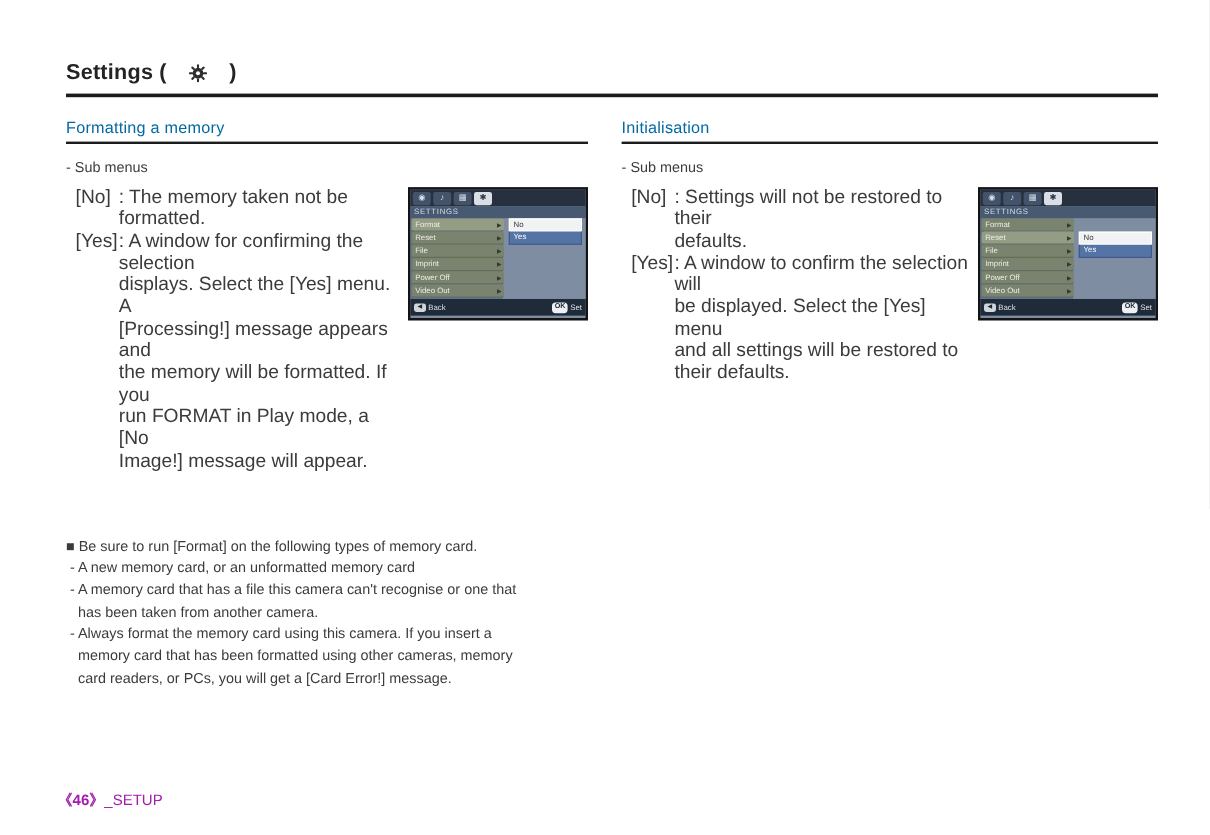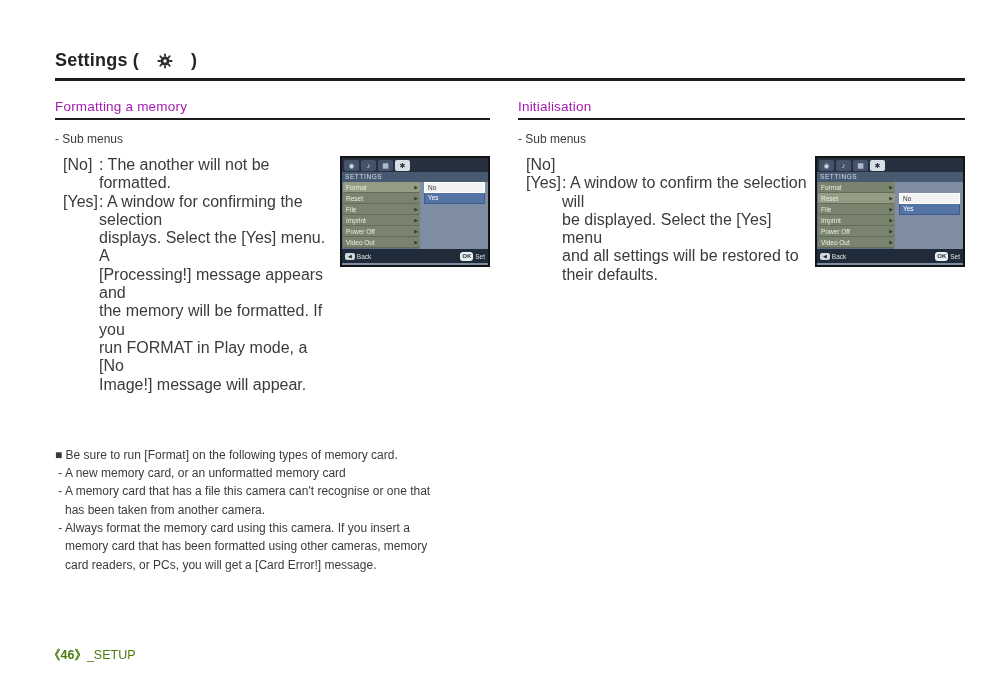--- a/index.html
+++ b/index.html
@@ -15,21 +15,21 @@
     display:flex; align-items:center; gap:17px;
     padding-bottom:7px; border-bottom:3px solid #1c1c1c;
   }
   .hdr .ttl { font-size:18px; font-weight:bold; color:#242424; letter-spacing:.2px; }
   .title-gear { display:inline-block; margin:0 1px; }
   
   .cols { display:flex; gap:28px; margin-top:18px; }
   .col-l { width:435px; flex:none; }
   .col-r { width:447px; flex:none; }
   h2 {
-    font-size:13.5px; font-weight:400; color:#a21caf;
+    font-size:13.5px; font-weight:400; color:#0369a1;
     padding-bottom:4px; border-bottom:2.5px solid #1c1c1c; letter-spacing:.2px;
   }
   .body-text { margin-top:24px; font-size:12px; line-height:18.4px; white-space:pre-wrap; }
   .submenus-label { margin-top:10px; font-size:12px; line-height:18px; }
   .entry-row { display:flex; margin-top:8px; }
   .entries { flex:1 1 auto; padding-left:8px; }
   .entry { display:flex; font-size:16px; line-height:18.3px; }
   .entry-key { width:36px; flex:none; }
   .entry-desc { white-space:pre-wrap; }
   .note { margin-top:52px; font-size:12px; line-height:18.3px; white-space:pre-wrap; }
@@ -77,21 +77,21 @@
   .cam-back::before {
     content:"◀"; background:#cfd6de; color:#222; font-size:5px;
     padding:1px 3px; border-radius:2px; line-height:1;
   }
   .cam-ok { display:flex; align-items:center; gap:2px; color:#dbe2ea; font-size:6.5px; }
   .cam-ok-badge {
     background:#eef1f4; color:#1c2836; border-radius:3px;
     padding:0 2px; font-size:6px; font-weight:bold; line-height:9px;
   }
   
-  .page-footer { position:absolute; left:48px; bottom:32px; font-size:12.5px; color:#4d7c0f; }
+  .page-footer { position:absolute; left:48px; bottom:20px; font-size:12.5px; color:#a21caf; }
   .page-footer .pageno { font-weight:bold; }
 </style>
 </head>
 <body>
 
 <div class="page">
 
   <div class="hdr">
     <span class="ttl">Settings (</span>
     <svg class="title-gear" width="16" height="16" viewBox="0 0 20 20" aria-hidden="true">
@@ -114,21 +114,21 @@
   <div class="cols">
 
     <section class="col-l">
       <h2>Formatting a memory</h2>
       <div class="submenus-label">- Sub menus</div>
 
       <div class="entry-row">
         <div class="entries">
           <div class="entry">
             <span class="entry-key">[No]</span>
-            <span class="entry-desc">: The another will not be formatted.</span>
+            <span class="entry-desc">: The memory taken not be formatted.</span>
           </div>
           <div class="entry">
             <span class="entry-key">[Yes]</span>
             <span class="entry-desc">: A window for confirming the selection
 displays. Select the [Yes] menu. A
 [Processing!] message appears and
 the memory will be formatted. If you
 run FORMAT in Play mode, a [No
 Image!] message will appear.</span>
           </div>
@@ -190,20 +190,22 @@
     </section>
 
     <section class="col-r">
       <h2>Initialisation</h2>
       <div class="submenus-label">- Sub menus</div>
 
       <div class="entry-row">
         <div class="entries">
           <div class="entry">
             <span class="entry-key">[No]</span>
+            <span class="entry-desc">: Settings will not be restored to their
+defaults.</span>
           </div>
           <div class="entry">
             <span class="entry-key">[Yes]</span>
             <span class="entry-desc">: A window to confirm the selection will
 be displayed. Select the [Yes] menu
 and all settings will be restored to
 their defaults.</span>
           </div>
         </div>
 

